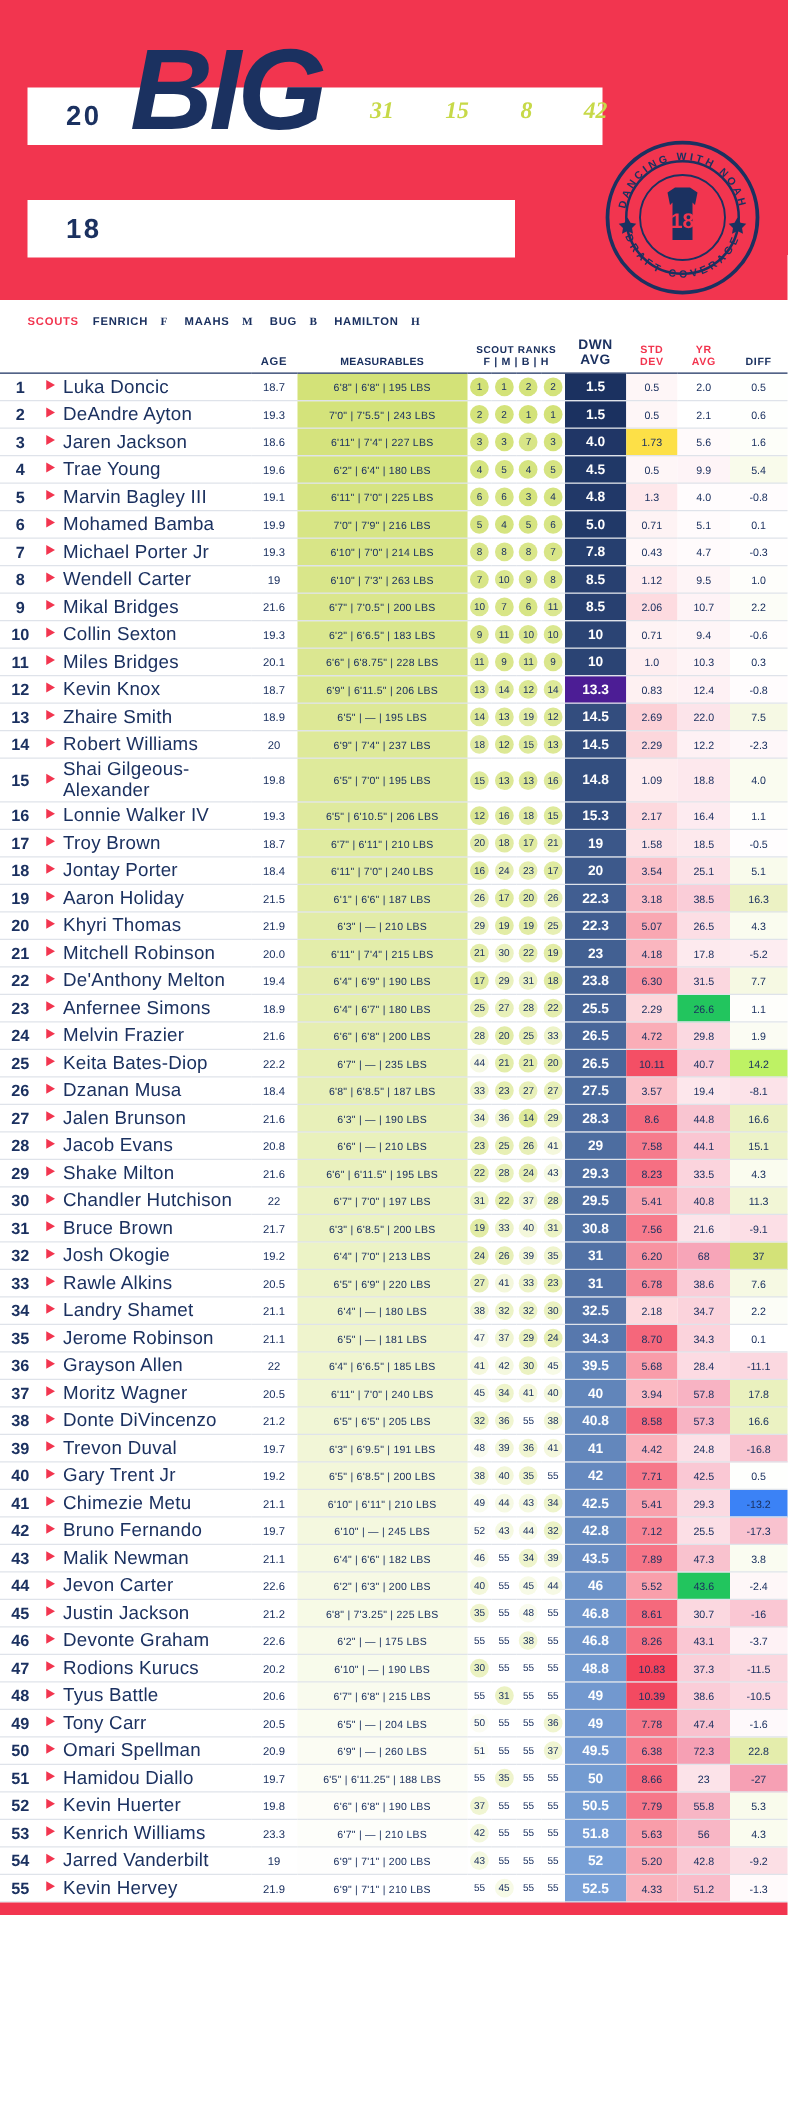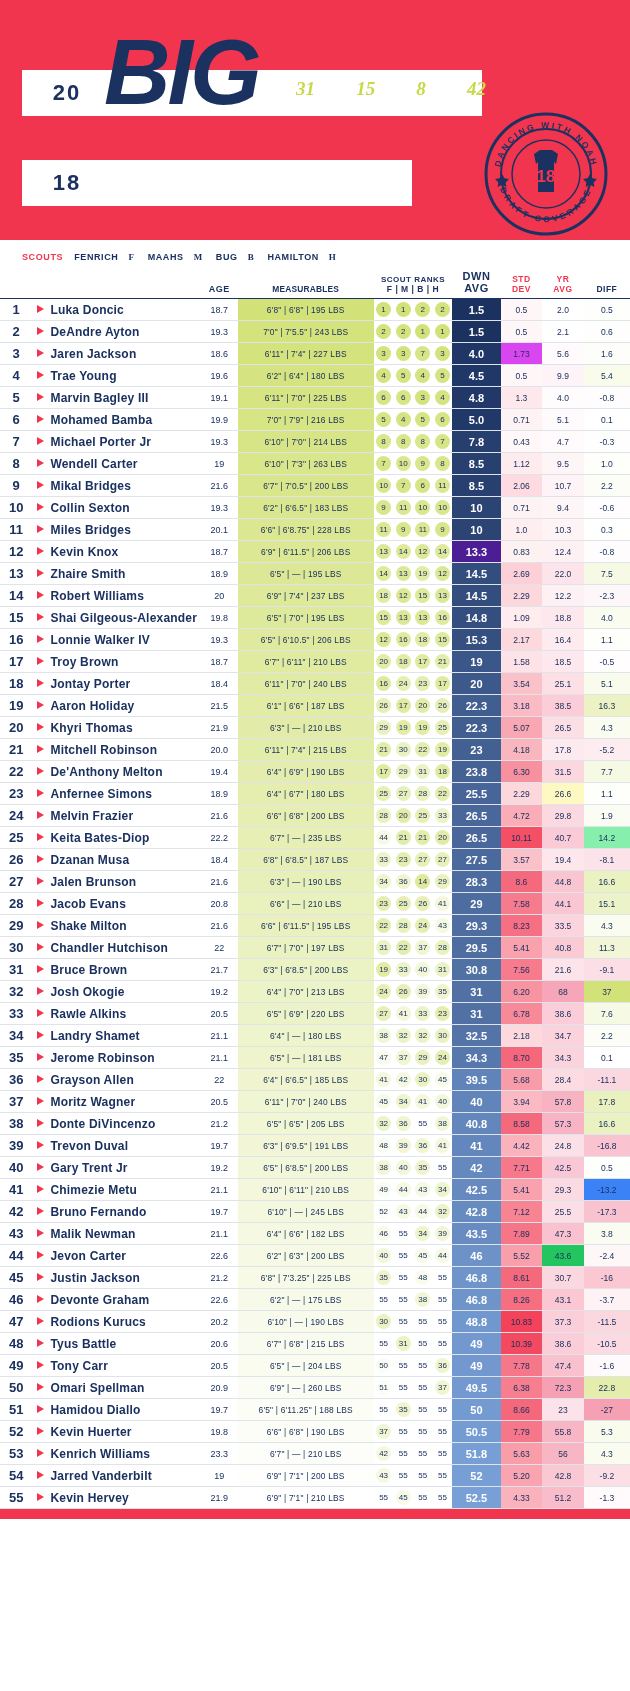--- a/index.html
+++ b/index.html
@@ -82,21 +82,21 @@
   }
   thead .grp{font-size:8px;}
   th.c-dwn{color:#1b3160;}
   th.c-std{color:#f2354f;}
   th.c-yr{color:#f2354f;}
   th.c-diff{color:#1b3160;}
 
   td{padding:0;height:21px;vertical-align:middle;}
   .c-rank{width:28px;text-align:center;font-weight:bold;font-size:13px;color:#1b3160;}
   .c-arrow{width:14px;text-align:center;}
-  .c-name{width:130px;color:#1b3160;font-weight:bold;font-size:12px;padding-left:2px;letter-spacing:.2px;}
+  .c-name{width:130px;color:#1b3160;font-weight:normal;font-size:15px;padding-left:2px;letter-spacing:.2px;}
   .c-age{width:32px;text-align:center;color:#1b3160;font-size:9px;}
   .c-meas{width:118px;text-align:center;color:#1b3160;font-size:8.4px;letter-spacing:.2px;}
   .sr{width:17px;text-align:center;font-size:8.5px;color:#1b3160;}
   .c-dwnv{width:42px;text-align:center;color:#ffffff;font-weight:bold;font-size:11px;}
   .c-stdv{width:36px;text-align:center;font-size:8.5px;color:#1b3160;}
   .c-yrv{width:36px;text-align:center;font-size:8.5px;color:#1b3160;}
   .c-diffv{width:40px;text-align:center;font-size:8.5px;color:#1b3160;}
 
   .arrow{display:inline-block;width:0;height:0;border-top:4px solid transparent;border-bottom:4px solid transparent;border-left:7px solid #f2354f;}
   .srcell{display:block;margin:0 auto;width:15px;height:15px;line-height:15px;border-radius:50%;text-align:center;font-size:8px;}
@@ -241,21 +241,21 @@
           <td class="sr">
             <span class="srcell" style="background:rgb(213,227,125)">3</span>
           </td>
           <td class="sr">
             <span class="srcell" style="background:rgb(216,229,135)">7</span>
           </td>
           <td class="sr">
             <span class="srcell" style="background:rgb(213,227,125)">3</span>
           </td>
           <td class="c-dwnv" style="background:rgb(32,54,102)">4.0</td>
-          <td class="c-stdv" style="background:#d946ef">1.73</td>
+          <td class="c-stdv" style="background:#fde047">1.73</td>
           <td class="c-yrv" style="background:rgb(255,250,251)">5.6</td>
           <td class="c-diffv" style="background:rgb(253,254,249)">1.6</td>
         </tr>
         <tr class="rowline">
           <td class="c-rank">4</td>
           <td class="c-arrow"><span class="arrow"></span></td>
           <td class="c-name">Trae Young</td>
           <td class="c-age">19.6</td>
           <td class="c-meas" style="background:rgb(213,228,128)">6'2" | 6'4" | 180 LBS</td>
           <td class="sr">
@@ -702,21 +702,21 @@
             <span class="srcell" style="background:rgb(232,240,185)">27</span>
           </td>
           <td class="sr">
             <span class="srcell" style="background:rgb(233,241,188)">28</span>
           </td>
           <td class="sr">
             <span class="srcell" style="background:rgb(228,237,173)">22</span>
           </td>
           <td class="c-dwnv" style="background:rgb(71,101,152)">25.5</td>
           <td class="c-stdv" style="background:rgb(252,215,220)">2.29</td>
-          <td class="c-yrv" style="background:#fef9c3">26.6</td>
+          <td class="c-yrv" style="background:#22c55e">26.6</td>
           <td class="c-diffv" style="background:rgb(254,254,251)">1.1</td>
         </tr>
         <tr class="rowline">
           <td class="c-rank">24</td>
           <td class="c-arrow"><span class="arrow"></span></td>
           <td class="c-name">Melvin Frazier</td>
           <td class="c-age">21.6</td>
           <td class="c-meas" style="background:rgb(230,238,178)">6'6" | 6'8" | 200 LBS</td>
           <td class="sr">
             <span class="srcell" style="background:rgb(233,241,188)">28</span>
@@ -749,21 +749,21 @@
           </td>
           <td class="sr">
             <span class="srcell" style="background:rgb(227,237,170)">21</span>
           </td>
           <td class="sr">
             <span class="srcell" style="background:rgb(226,236,168)">20</span>
           </td>
           <td class="c-dwnv" style="background:rgb(73,103,154)">26.5</td>
           <td class="c-stdv" style="background:rgb(244,79,101)">10.11</td>
           <td class="c-yrv" style="background:rgb(250,202,214)">40.7</td>
-          <td class="c-diffv" style="background:#86efac">14.2</td>
+          <td class="c-diffv" style="background:#bef264">14.2</td>
         </tr>
         <tr class="rowline">
           <td class="c-rank">26</td>
           <td class="c-arrow"><span class="arrow"></span></td>
           <td class="c-name">Dzanan Musa</td>
           <td class="c-age">18.4</td>
           <td class="c-meas" style="background:rgb(231,239,183)">6'8" | 6'8.5" | 187 LBS</td>
           <td class="sr">
             <span class="srcell" style="background:rgb(237,243,200)">33</span>
           </td>

